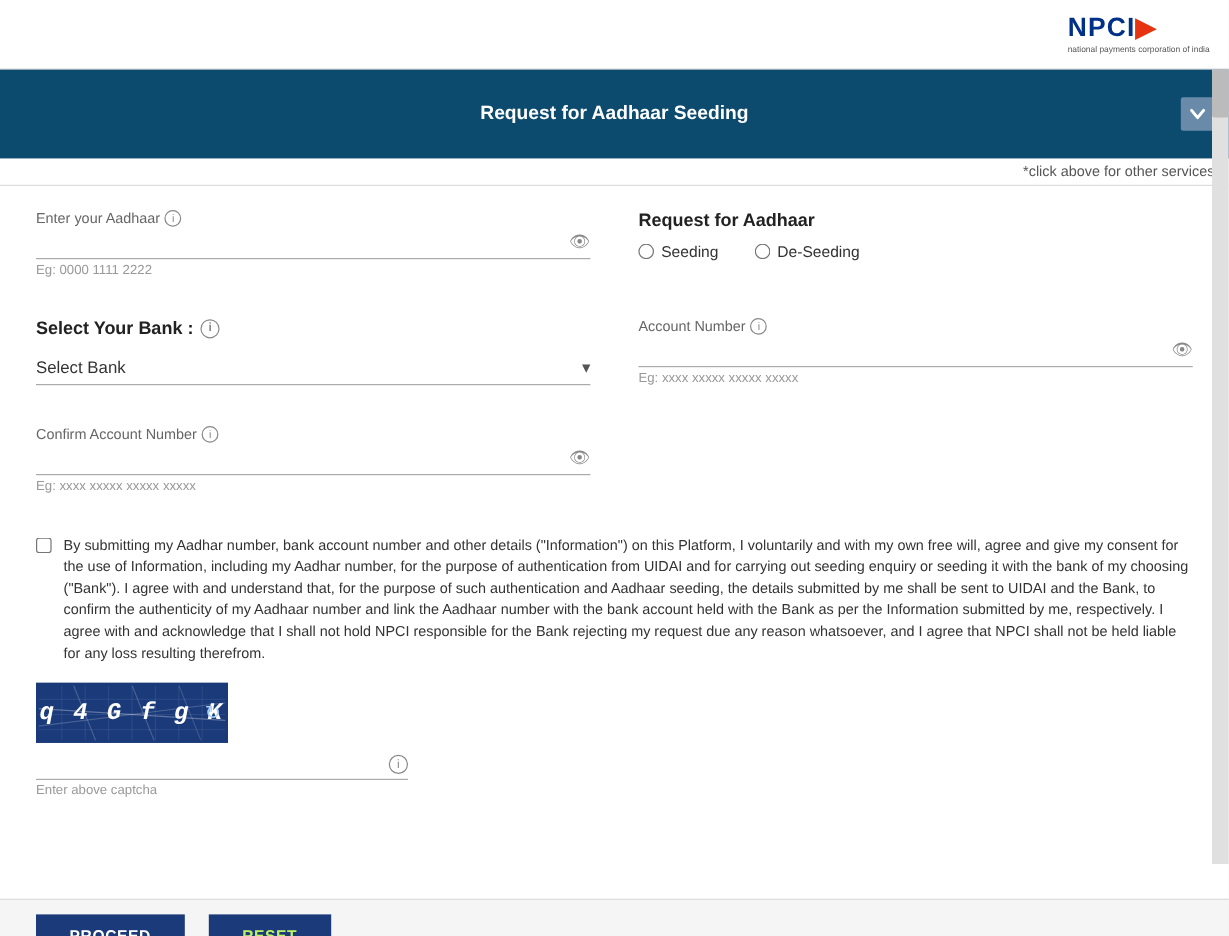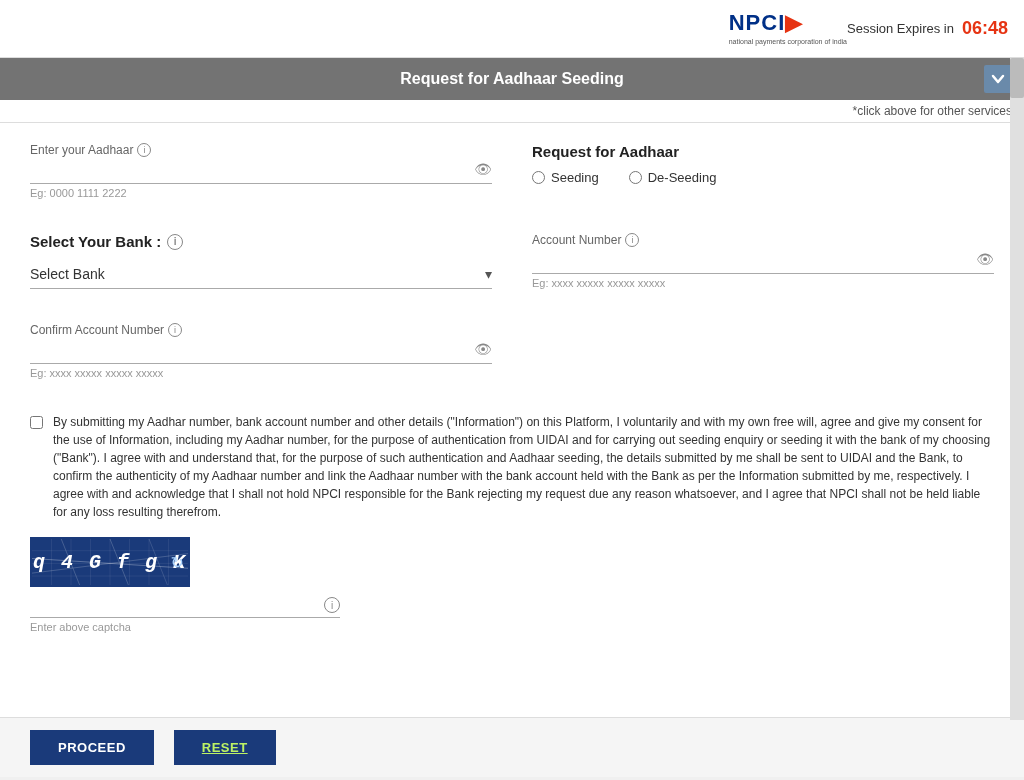--- a/index.html
+++ b/index.html
@@ -50,24 +50,24 @@
       color: #333;
     }
     .session-timer {
       color: #e63312;
       font-weight: bold;
       font-size: 18px;
     }
 
     
     .title-bar {
-      background: #737373;
+      background: #0c4a6e;
       color: #fff;
       text-align: center;
-      padding: 12px;
+      padding: 28px;
       font-size: 16px;
       font-weight: bold;
       display: flex;
       align-items: center;
       justify-content: center;
       position: relative;
     }
     .title-bar .chevron-down {
       position: absolute;
       right: 12px;
@@ -375,24 +375,20 @@
 <body>
 
 <div class="top-header">
   <div class="logo-area">
     <div>
       <div class="logo-npci">
         NPCI<span>▶</span>
       </div>
       <div class="logo-subtitle">national payments corporation of india</div>
     </div>
-  </div>
-  <div class="session-info">
-    <span>Session Expires in</span>
-    <span class="session-timer">06:48</span>
   </div>
 </div>
 
 <div class="title-bar">
   <span>Request for Aadhaar Seeding</span>
   <div class="chevron-down">
     <svg width="14" height="10" viewBox="0 0 14 10" fill="none">
       <polyline points="2,2 7,8 12,2" stroke="white" stroke-width="2.5" stroke-linecap="round" stroke-linejoin="round"></polyline>
     </svg>
   </div>

